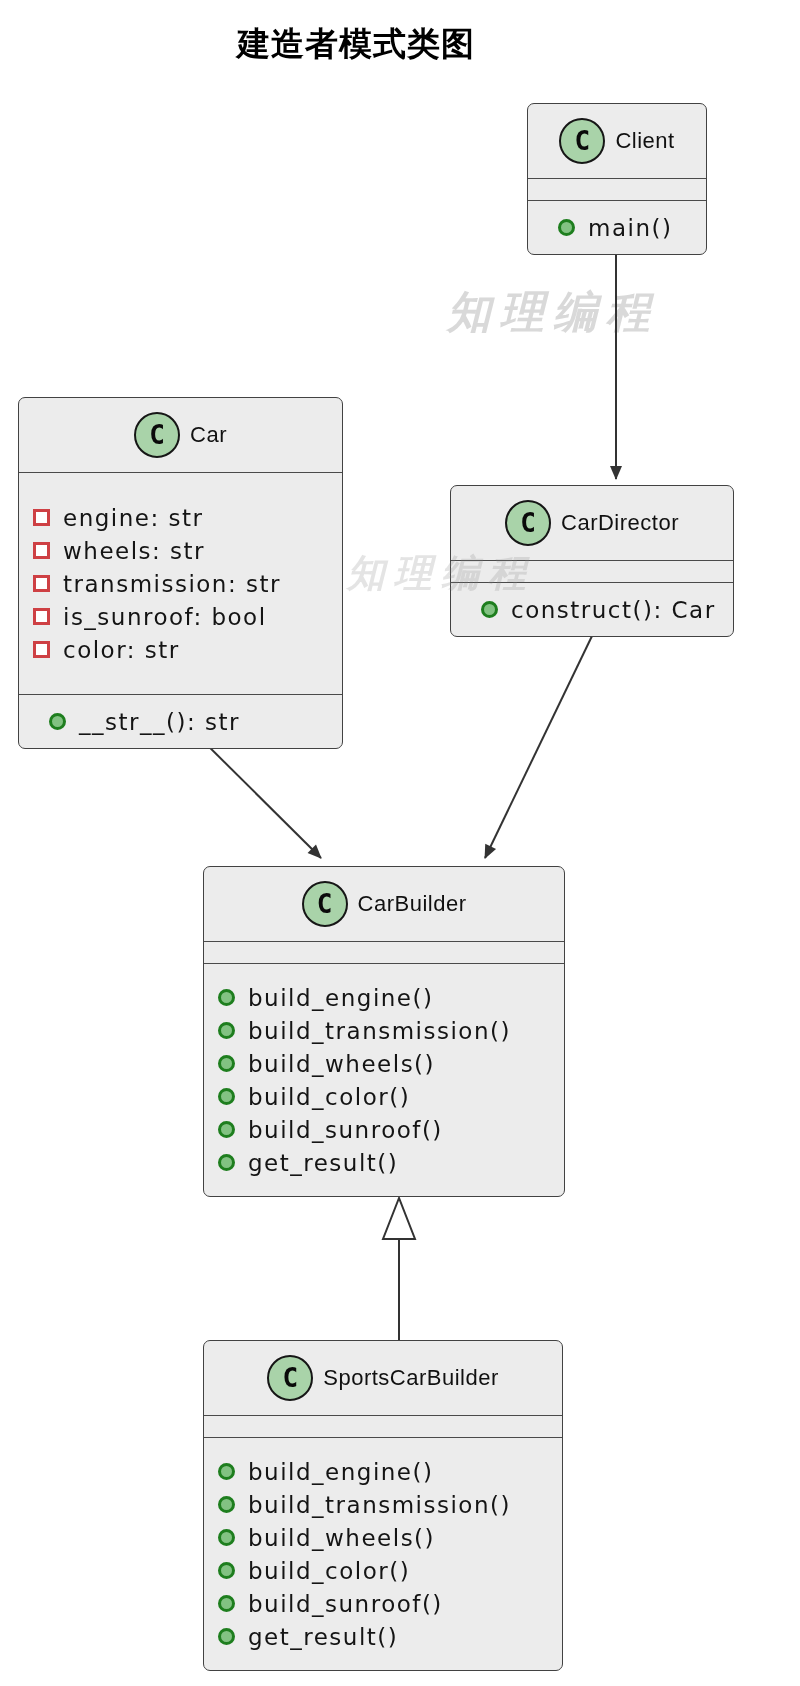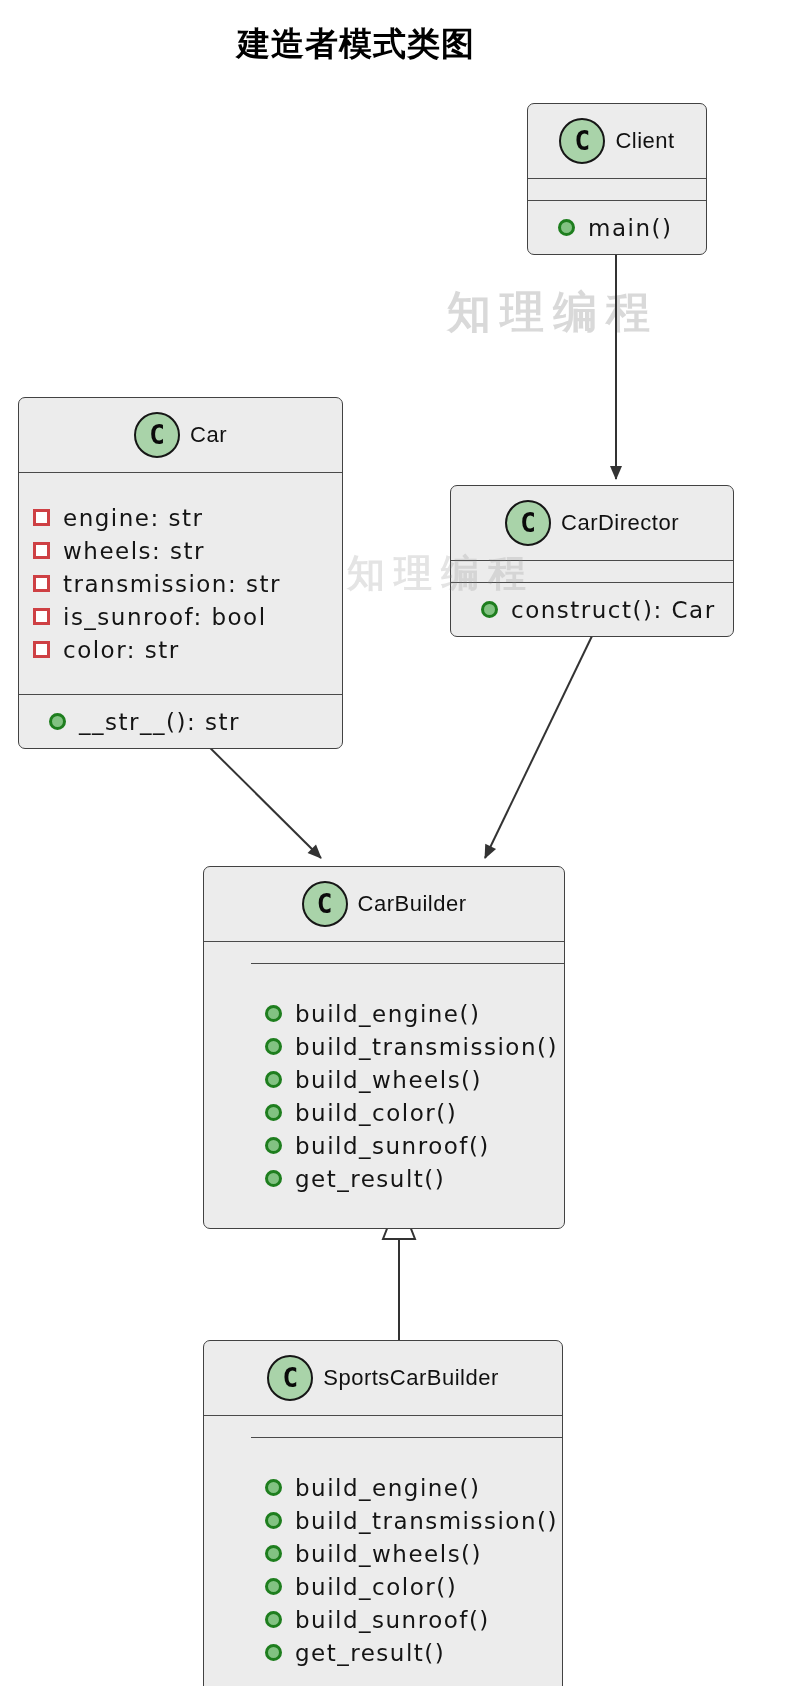--- a/index.html
+++ b/index.html
@@ -6,21 +6,21 @@
   .canvas{
     position:relative;width:800px;height:1686px;background:#ffffff;overflow:hidden;
     font-family:"Liberation Sans","DejaVu Sans",sans-serif;color:#111;
   }
   .diagram-title{
     position:absolute;left:0;top:22px;width:712px;text-align:center;
     font-size:33px;font-weight:700;color:#000;z-index:2;letter-spacing:1px;
   }
   .watermark{
     position:absolute;font-size:44px;font-weight:700;letter-spacing:9px;
-    color:rgba(130,130,130,0.30);z-index:0;white-space:nowrap;
+    color:rgba(130,130,130,0.30);z-index:0;white-space:nowrap;font-style:italic;
   }
   .wm1{left:447px;top:283px;}
   .wm2{left:347px;top:548px;font-size:38px;z-index:3;color:rgba(130,130,130,0.22);}
   svg.edges{position:absolute;left:0;top:0;z-index:1;}
   .cls{
     position:absolute;background:#ececec;border:1.5px solid #424242;
     border-radius:7px;z-index:2;box-sizing:border-box;
   }
   .cls-header{
     height:74px;display:flex;align-items:center;justify-content:center;gap:10px;
@@ -32,21 +32,21 @@
   }
   .cls-icon span{
     font-family:"DejaVu Sans Mono","Liberation Mono",monospace;
     font-weight:700;font-size:26px;color:#0a0a0a;line-height:1;
   }
   .cls-name{font-size:22px;font-weight:400;color:#111;letter-spacing:0.5px;white-space:nowrap;}
   .cls-attrs,.cls-methods{border-top:1.2px solid #4a4a4a;}
   .cls-attrs.empty{height:21px;}
   .cls-attrs.filled{padding:28px 0;}
   .cls-methods.single{padding:10px 16px;}
-  .cls-methods.multi{padding:33px 0;margin-left:47px;}
+  .cls-methods.multi{padding:17px 0;}
   .row{
     display:flex;align-items:center;gap:13px;height:33px;padding:0 10px 0 14px;
   }
   .mtext{
     font-size:23px;letter-spacing:1.5px;color:#141414;white-space:nowrap;
     font-family:"DejaVu Sans","Liberation Sans",sans-serif;
   }
   .sq{
     width:11px;height:11px;border:3px solid #ce4044;background:#ffffff;
     box-sizing:content-box;flex:0 0 auto;

